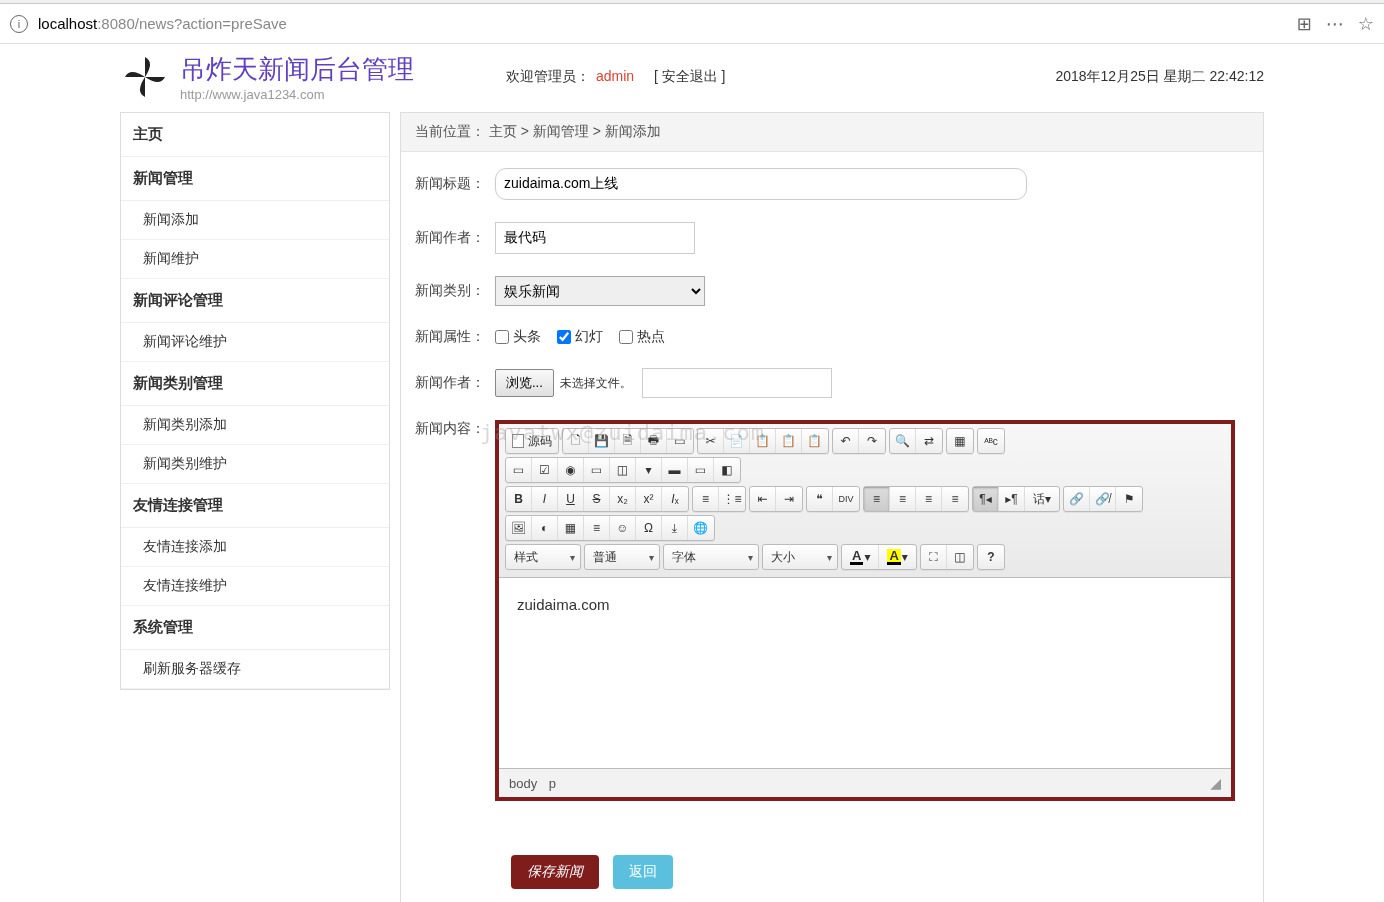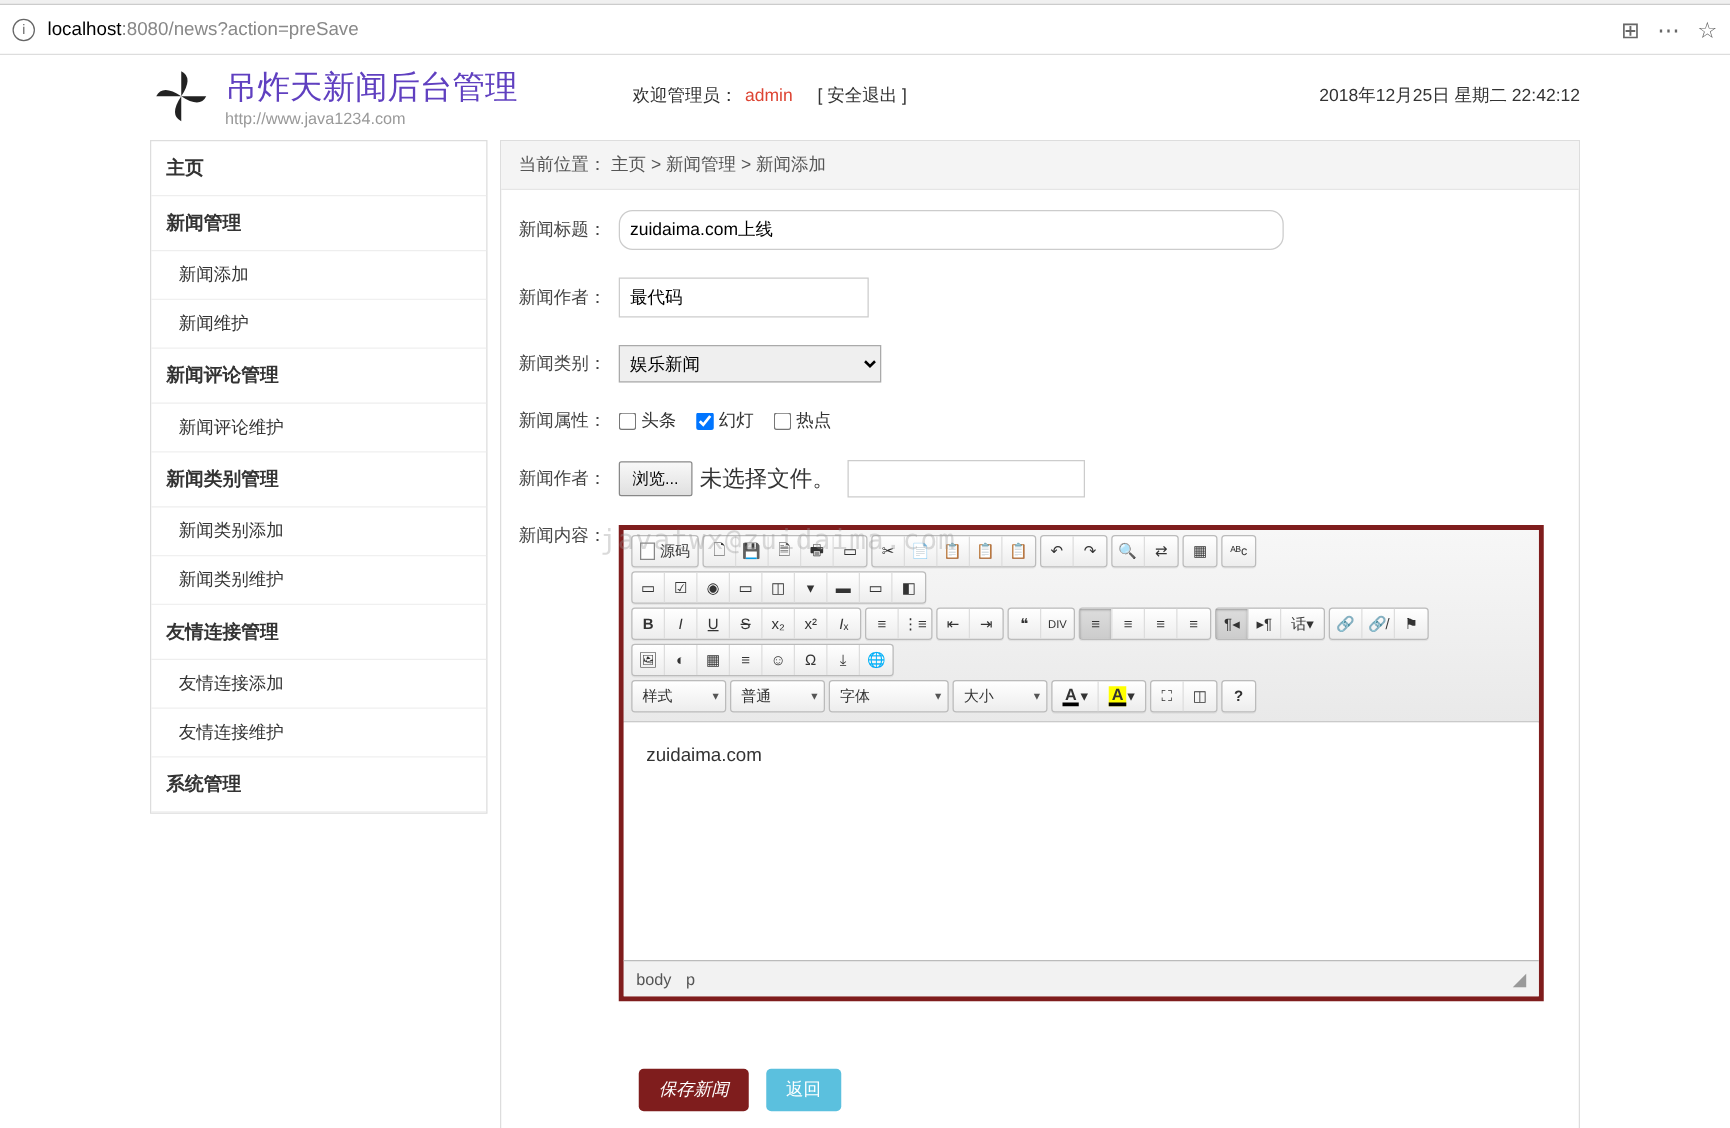--- a/index.html
+++ b/index.html
@@ -33,21 +33,21 @@
 .form-row.top { align-items:flex-start; }
 .form-label { width:80px; color:#444; font-size:14px; }
 .txt { border:1px solid #ccc; padding:6px 8px; font-size:14px; height:32px; }
 .title-input { width:532px;border-radius:11px; }
 .author-input { width:200px; }
 .sel { border:1px solid #aaa; height:30px; width:210px; font-size:14px; padding:2px 4px; }
 .chk-group { display:flex; gap:16px; align-items:center; }
 .chk-item { display:flex; align-items:center; gap:4px; font-size:14px; }
 .chk { width:14px; height:14px; }
 .browse-btn { border:1px solid #888; background:linear-gradient(#f8f8f8,#e0e0e0); padding:4px 10px; font-size:13px; border-radius:2px; cursor:pointer; }
-.nofile { font-size:18px; margin-left:6px; }
+.nofile { font-size:12px; margin-left:6px; }
 .slide-path { width:190px; height:30px; border:1px solid #ccc; margin-left:10px; }
 .editor { border:4px solid #7f1d1d; width:740px; }
 .editor-toolbar { background:linear-gradient(#f7f7f7,#e9e9e9); border-bottom:1px solid #bbb; padding:4px 6px; }
 .tb-row { display:flex; flex-wrap:wrap; gap:3px; align-items:center; margin-bottom:3px; }
 .tb-group { display:flex; border:1px solid #bbb; border-radius:3px; background:linear-gradient(#fff,#ededed); box-shadow:0 1px 0 rgba(0,0,0,0.05); }
 .tb-btn { width:26px; height:24px; display:flex; align-items:center; justify-content:center; font-size:12px; border-right:1px solid #ddd; cursor:pointer; color:#333; }
 .tb-btn:last-child { border-right:none; }
 .tb-btn.active { background:linear-gradient(#ddd,#ccc); box-shadow:inset 0 1px 2px rgba(0,0,0,0.3); }
 .tb-btn.wide { width:auto; padding:0 8px; }
 .src-btn { display:flex; align-items:center; gap:4px; padding:0 6px; height:24px; font-size:12px; cursor:pointer; }
@@ -119,20 +119,21 @@
       <div class="side-item">新闻维护</div>
       <div class="side-head">新闻评论管理</div>
       <div class="side-item">新闻评论维护</div>
       <div class="side-head">新闻类别管理</div>
       <div class="side-item">新闻类别添加</div>
       <div class="side-item">新闻类别维护</div>
       <div class="side-head">友情连接管理</div>
       <div class="side-item">友情连接添加</div>
       <div class="side-item">友情连接维护</div>
       <div class="side-head">系统管理</div>
+      <div class="side-item">刷新服务器缓存</div>
     </div>
 
   <div class="main">
     <div class="breadcrumb">
       <span>当前位置：</span>
       <span id="bc-parts"><span>主页</span><span>  &gt;  </span><span>新闻管理</span><span>  &gt;  </span><span>新闻添加</span></span>
     </div>
 
     <div class="form-area">
       <div class="form-row">

